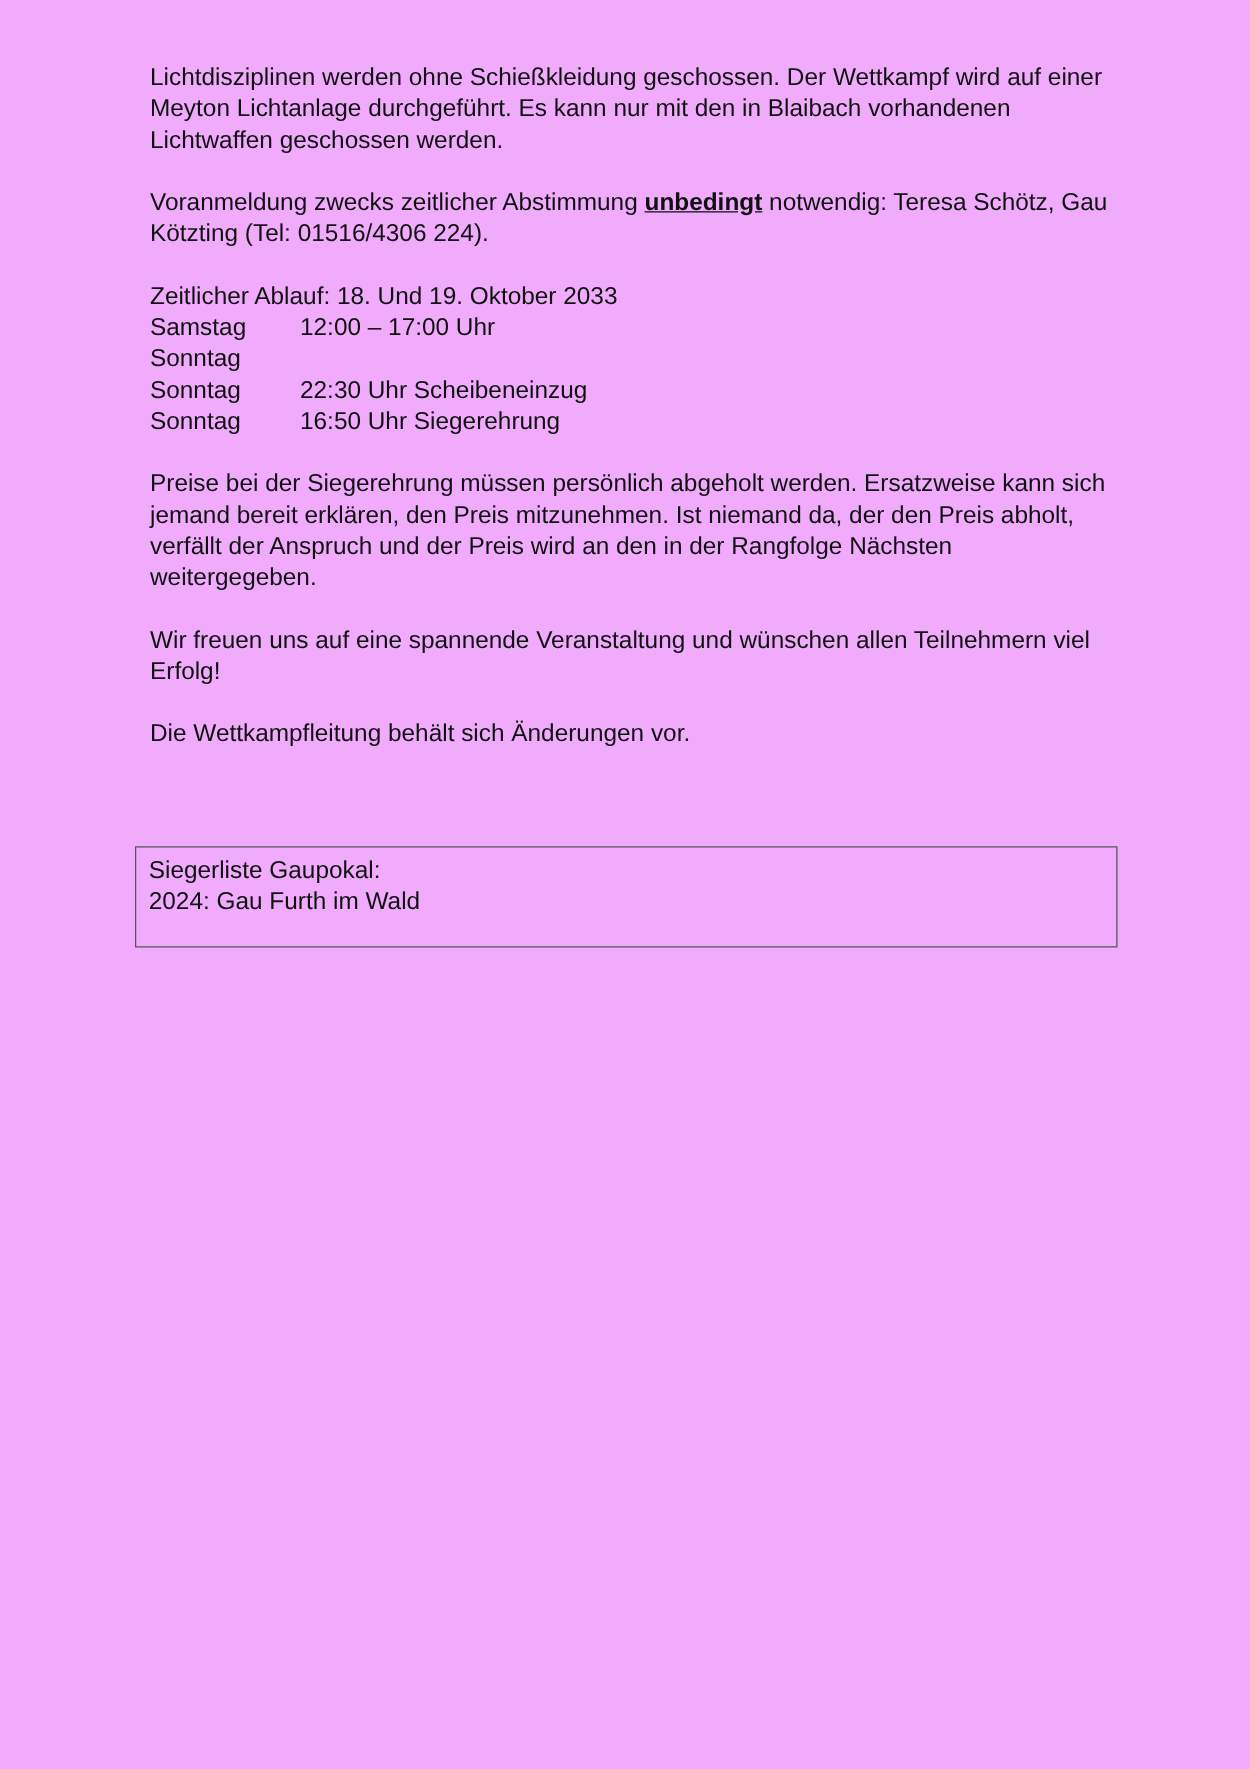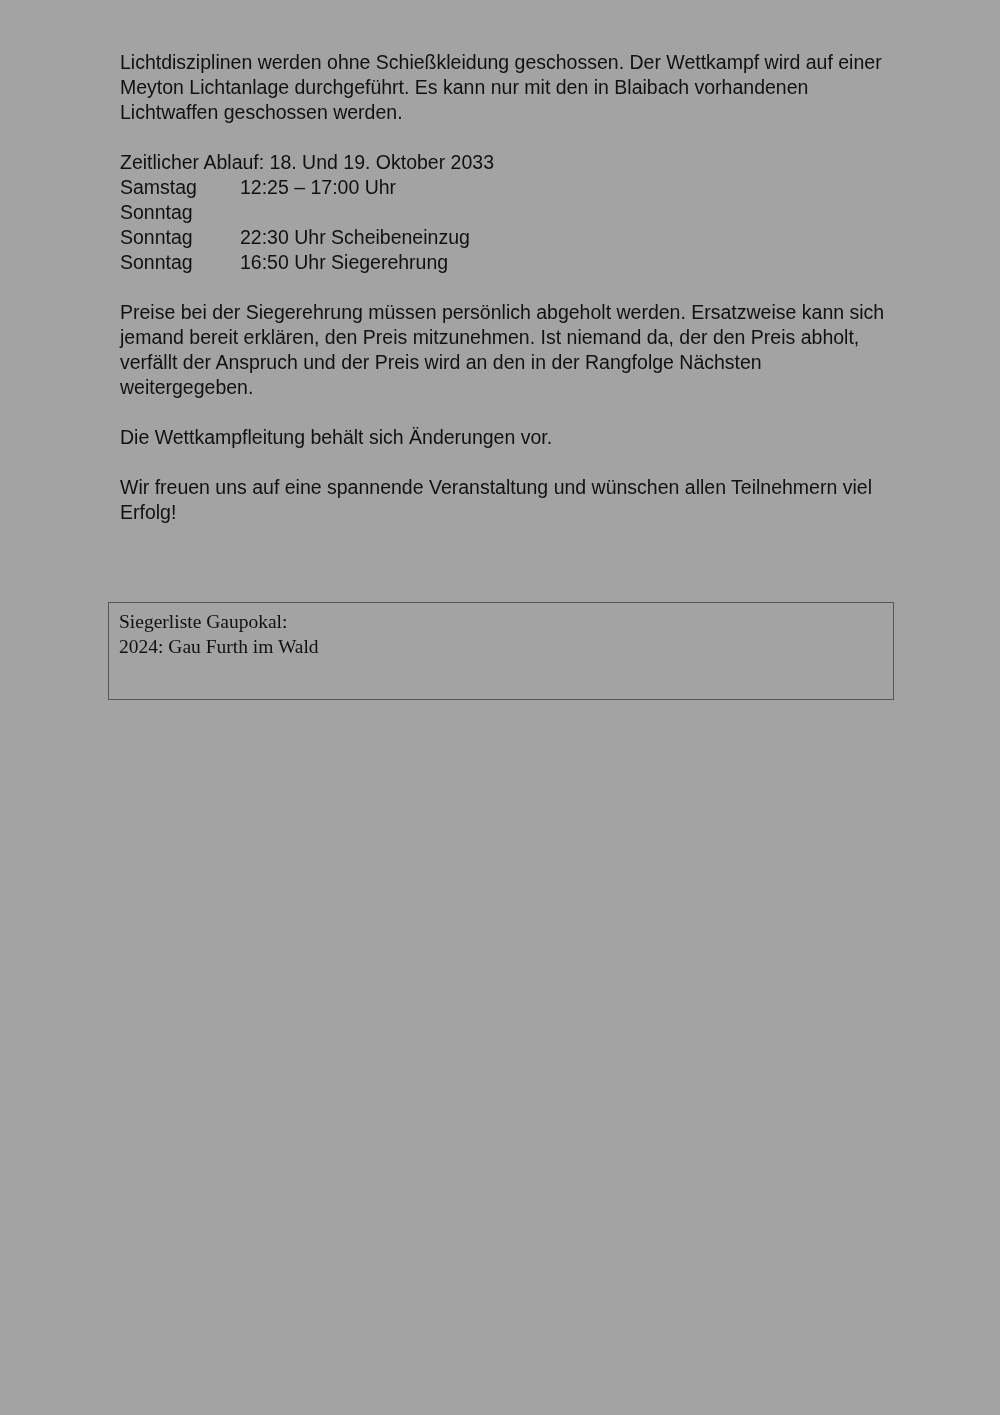--- a/index.html
+++ b/index.html
@@ -1,21 +1,21 @@
 <!DOCTYPE html>
 <html><head>
 <meta charset="utf-8">
 <style>
   * { margin: 0; padding: 0; box-sizing: border-box; }
   html, body { background: #ffffff; }
   .page {
     position: relative;
     width: 1000px;
     height: 1415px;
-    background: #a3a3a3;
+    background: #f0abfc;
     font-family: "Liberation Sans", "DejaVu Sans", sans-serif;
     font-size: 19.5px;
     line-height: 25px;
     color: #111111;
     overflow: hidden;
     padding-left: 32px;
   }
   .content {
     position: absolute;
     left: 120px;
@@ -24,59 +24,59 @@
   }
   .para { margin-bottom: 25px; }
   .emph { font-weight: bold; text-decoration: underline; }
   .schedule { margin-bottom: 25px; }
   .schedule-row { display: flex; align-items: flex-end; }
   .schedule-day { width: 120px; flex: 0 0 120px; }
   .winners-box {
     margin-top: 77px;
     margin-left: -12px;
     width: 786px;
-    height: 98px;
+    height: 81px;
     border: 1.5px solid #555555;
     padding: 6px 10px;
-    font-family: Liberation Serif, serif;
   }
 </style>
 </head>
 <body>
 
 <div class="page">
   <div class="content">
 
     <p class="para">Lichtdisziplinen werden ohne Schießkleidung geschossen. Der Wettkampf wird auf einer Meyton Lichtanlage durchgeführt. Es kann nur mit den in Blaibach vorhandenen Lichtwaffen geschossen werden.</p>
 
+    <p class="para"><span>Voranmeldung zwecks zeitlicher Abstimmung </span><span class="emph">unbedingt</span><span> notwendig: Teresa Schötz, Gau Kötzting (Tel: 01516/4306 224).</span></p>
 
     <div class="schedule">
       <div>Zeitlicher Ablauf: 18. Und 19. Oktober 2033</div>
       <div class="schedule-row">
         <span class="schedule-day">Samstag</span>
-        <span>12:25 – 17:00 Uhr</span>
+        <span>12:00 – 17:00 Uhr</span>
       </div>
       <div class="schedule-row">
         <span class="schedule-day">Sonntag</span>
       </div>
       <div class="schedule-row">
         <span class="schedule-day">Sonntag</span>
         <span>22:30 Uhr Scheibeneinzug</span>
       </div>
       <div class="schedule-row">
         <span class="schedule-day">Sonntag</span>
         <span>16:50 Uhr Siegerehrung</span>
       </div>
     </div>
 
     <p class="para">Preise bei der Siegerehrung müssen persönlich abgeholt werden. Ersatzweise kann sich jemand bereit erklären, den Preis mitzunehmen. Ist niemand da, der den Preis abholt, verfällt der Anspruch und der Preis wird an den in der Rangfolge Nächsten weitergegeben.</p>
 
+    <p class="para">Wir freuen uns auf eine spannende Veranstaltung und wünschen allen Teilnehmern viel Erfolg!</p>
+
     <p class="para">Die Wettkampfleitung behält sich Änderungen vor.</p>
-
-    <p class="para">Wir freuen uns auf eine spannende Veranstaltung und wünschen allen Teilnehmern viel Erfolg!</p>
 
     <div class="winners-box">
       <div>Siegerliste Gaupokal:</div>
       <div>2024: Gau Furth im Wald</div>
     </div>
 
   </div>
 </div>
 
 </body></html>

